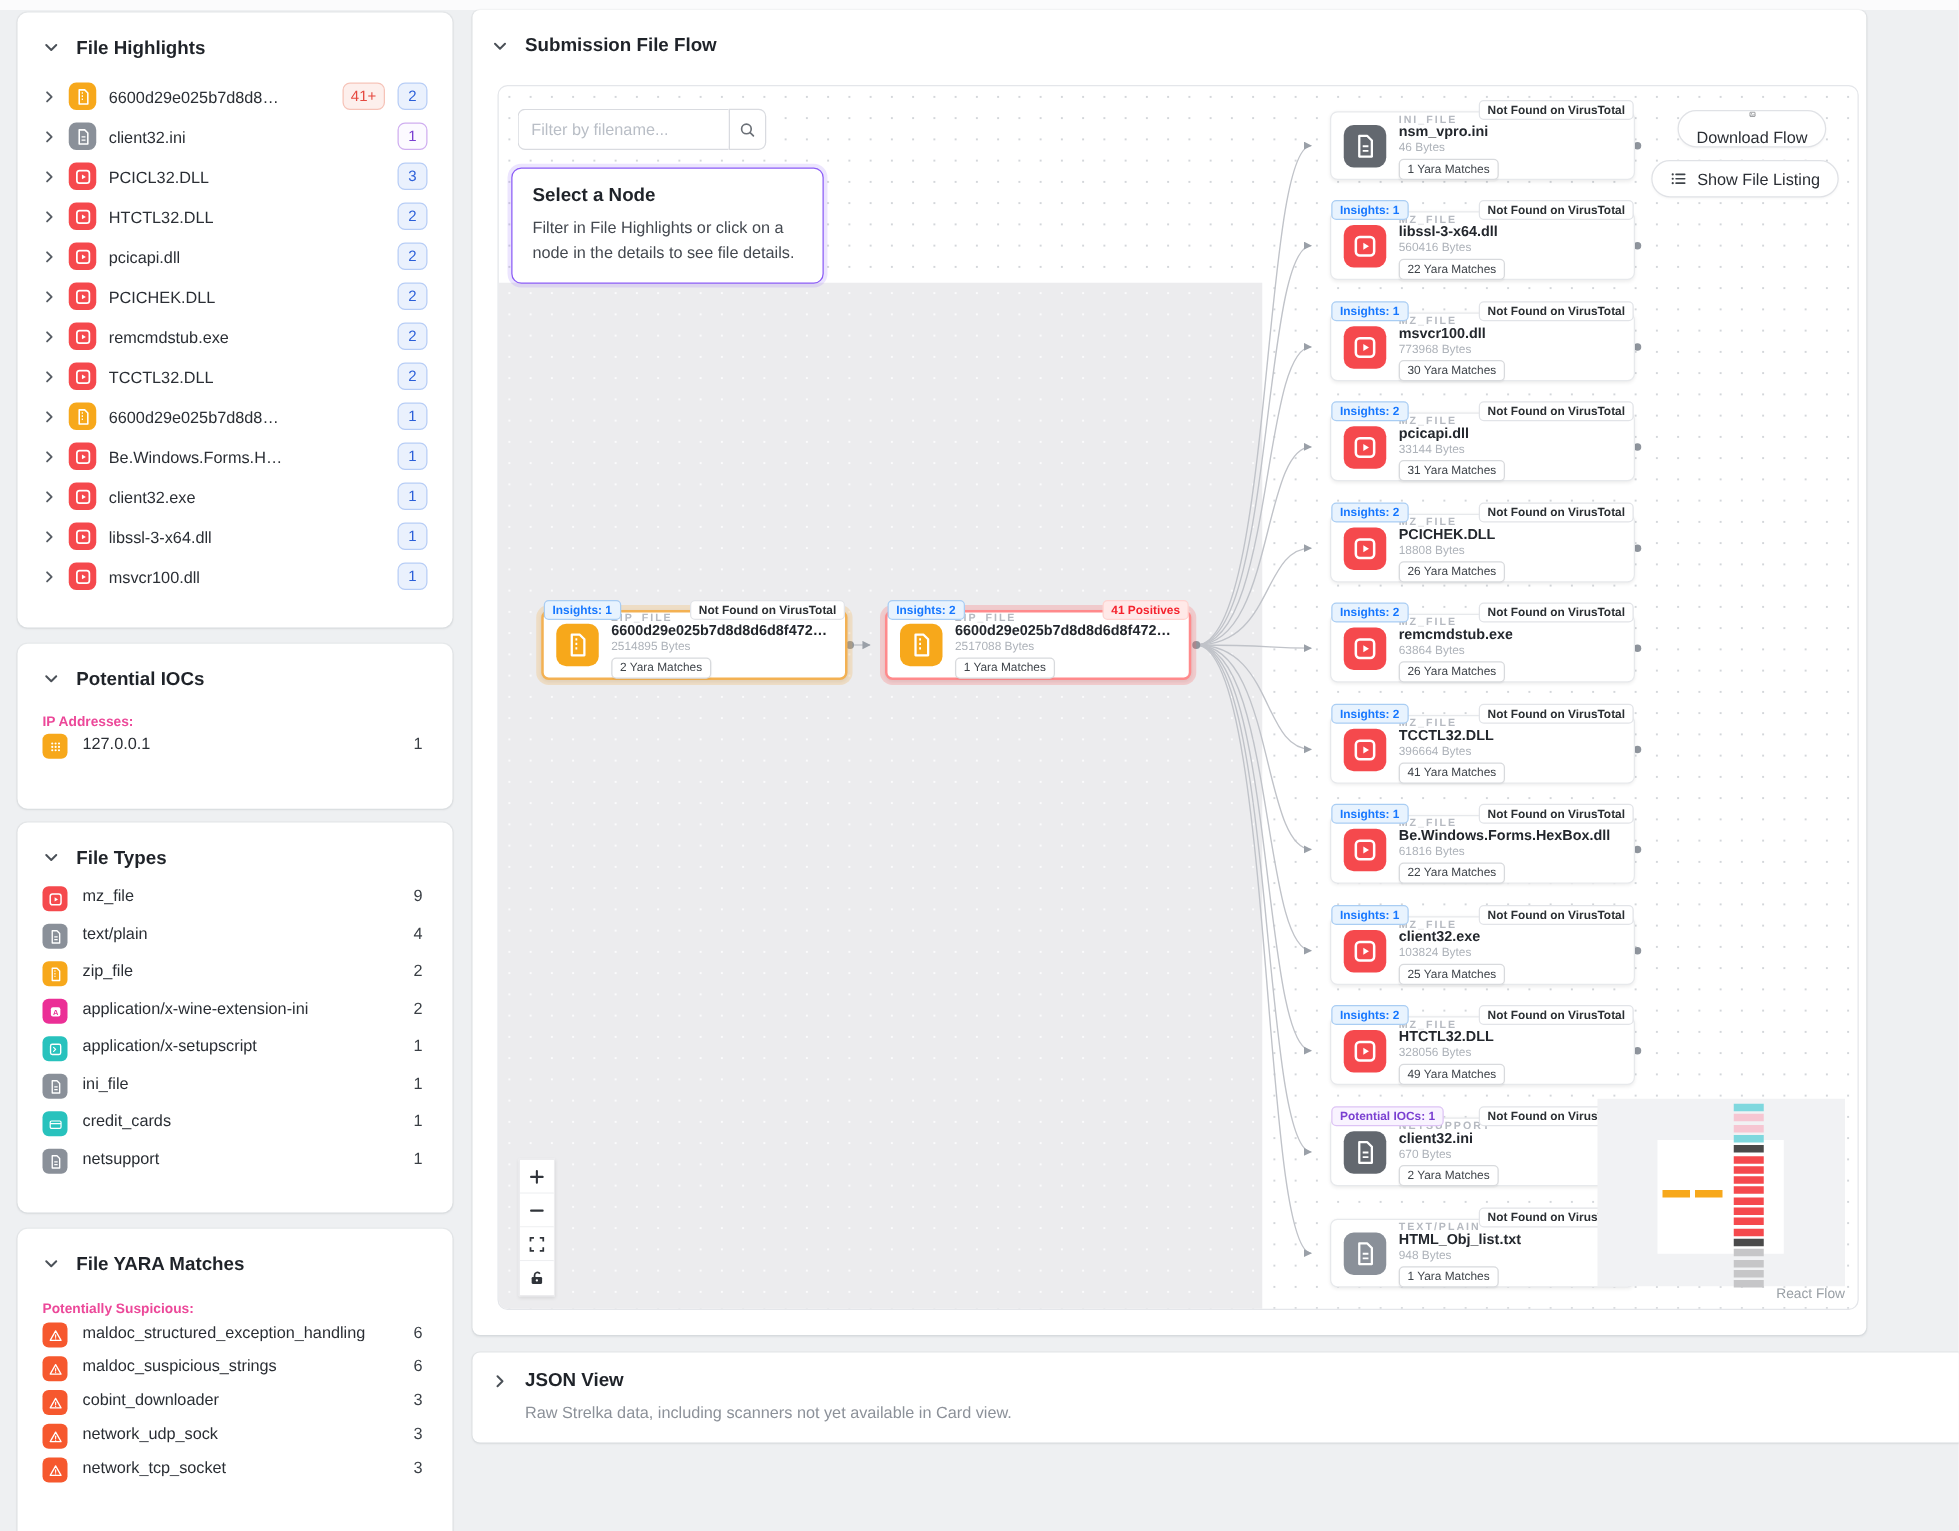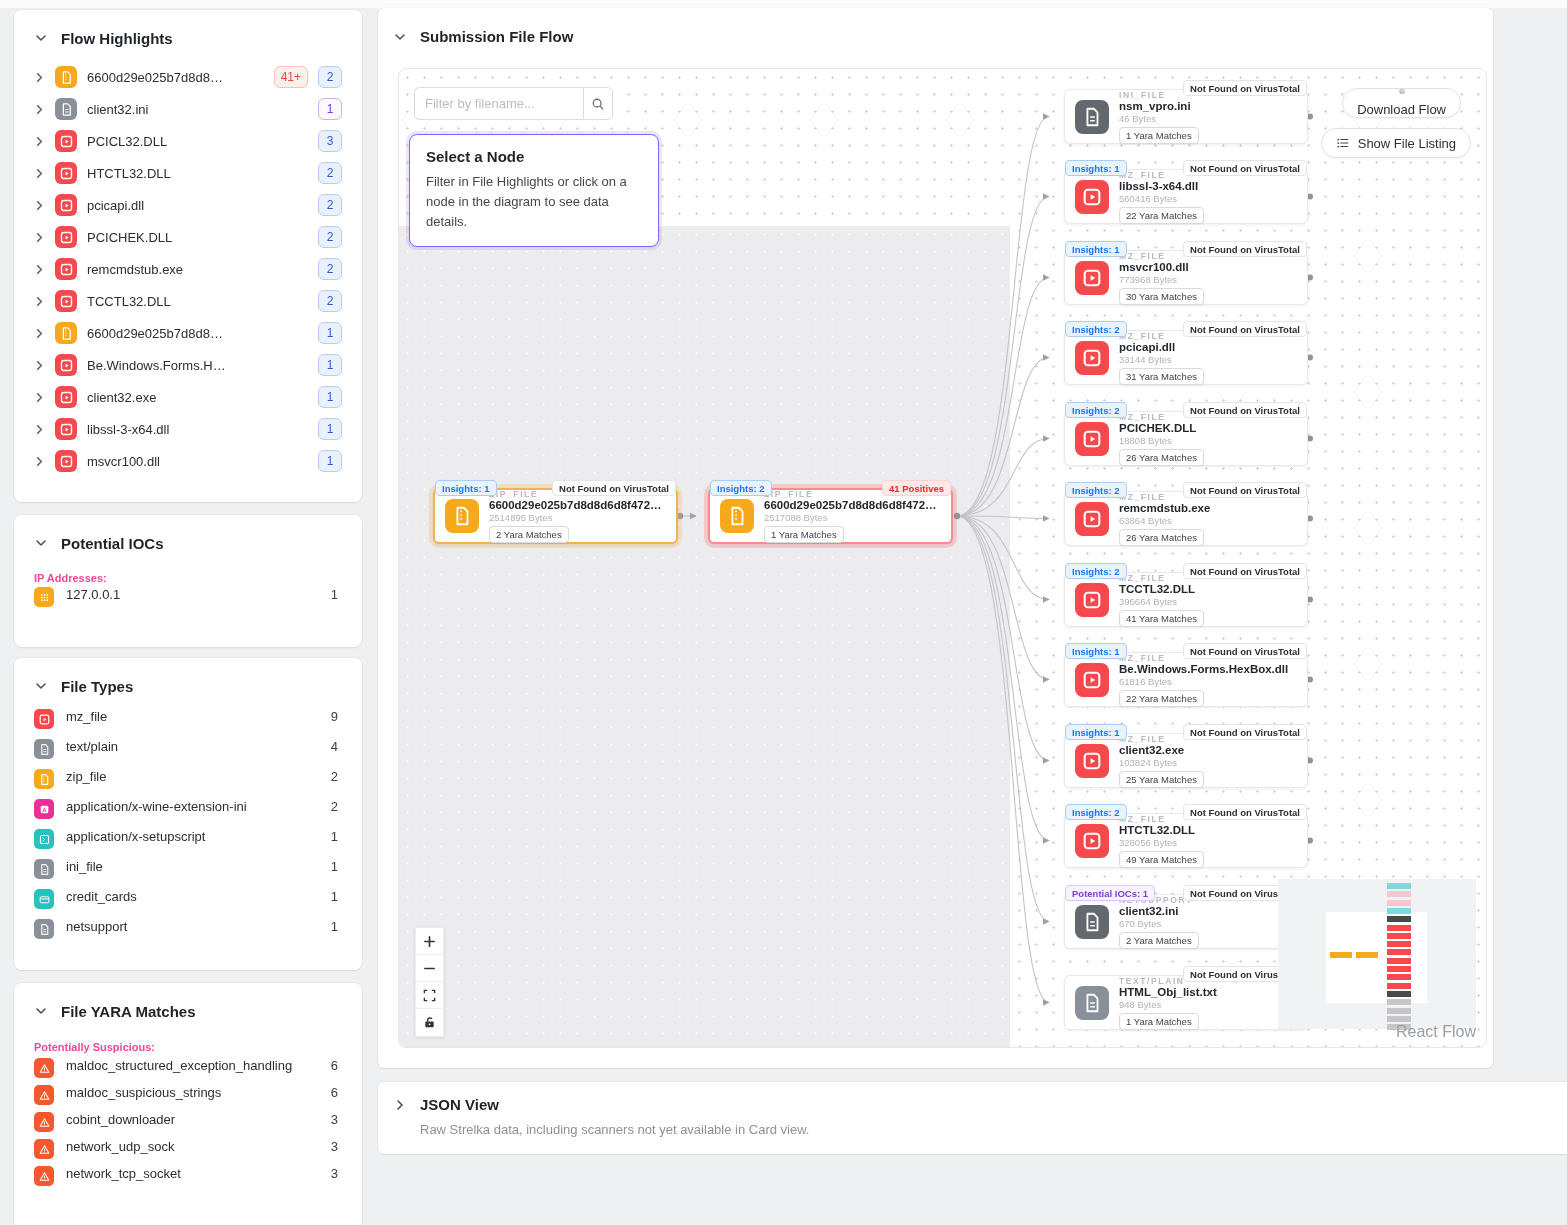--- a/index.html
+++ b/index.html
@@ -125,21 +125,21 @@
     border:1px solid #ececee;box-shadow:0 1px 3px rgba(0,0,0,.1);}
   .zbtn{width:27px;height:27px;display:flex;align-items:center;justify-content:center;background:#fff;
     border:none;border-bottom:1px solid #eeeff1;cursor:pointer;box-sizing:border-box;}
   .zbtn:last-child{border-bottom:none;}
   .zbtn svg{width:13px;height:13px;}
   
   .minimap{position:absolute;left:879px;top:810px;width:198px;height:150px;background:#f1f2f4;z-index:20;}
   .mini-viewport{position:absolute;left:48px;top:33px;width:101px;height:91px;background:#fff;}
   .mini-zip{position:absolute;width:22px;height:6px;top:73px;}
   .mini-bar{position:absolute;left:109px;width:24px;height:6px;}
-  .attribution{position:absolute;right:10px;bottom:6px;font-size:16px;color:#9aa0a6;z-index:21;}
+  .attribution{position:absolute;right:10px;bottom:6px;font-size:11px;color:#9aa0a6;z-index:21;}
   
   .main-header{position:absolute;left:15px;top:20px;display:flex;align-items:center;gap:13px;}
   .json-sub{position:absolute;left:42px;top:40px;font-size:13px;color:#8c9199;}
   
   .sb-pad{padding:16px 20px;box-sizing:border-box;height:100%;}
   .rows{margin-top:11px;}
   .rows30 .count-row{height:30px;}
   .rows27 .count-row{height:27px;}
   .ioc-label{margin-top:17px;margin-bottom:3px;}
   .ys-label{margin-top:18px;margin-bottom:5px;}
@@ -150,21 +150,21 @@
 <div class="topstrip"></div>
 
 <section class="card" style="left:14px;top:10px;width:348px;height:492px;">
   <div class="sb-pad">
     <div class="sec-header">
       <span class="chev">
           <svg viewBox="0 0 12 12" fill="none">
             <path d="M2 4l4 4 4-4" stroke="currentColor" stroke-width="1.6" stroke-linecap="round" stroke-linejoin="round"></path>
           </svg>
         </span>
-      <span class="sec-title">Flow Highlights</span>
+      <span class="sec-title">File Highlights</span>
     </div>
     <div class="rows">
 
       <div class="fh-row">
         <span class="chev-r">
             <svg viewBox="0 0 12 12" fill="none">
               <path d="M4 2l4 4-4 4" stroke="currentColor" stroke-width="1.6" stroke-linecap="round" stroke-linejoin="round"></path>
             </svg>
           </span>
         <span class="ficon ic-orange">
@@ -628,21 +628,21 @@
       <button class="search-btn">
         <svg viewBox="0 0 16 16" fill="none">
             <circle cx="7" cy="7" r="4.4" stroke="#6b7077" stroke-width="1.5"></circle>
             <path d="M10.4 10.4l3 3" stroke="#6b7077" stroke-width="1.5" stroke-linecap="round"></path>
           </svg>
       </button>
     </div>
 
     <div class="hint">
       <div class="hint-title">Select a Node</div>
-      <div class="hint-body">Filter in File Highlights or click on a node in the diagram to see data details.</div>
+      <div class="hint-body">Filter in File Highlights or click on a node in the details to see file details.</div>
     </div>
 
     <button class="pill pill-download">
       <svg viewBox="0 0 16 16" fill="none">
           <rect x="1.5" y="2.5" width="13" height="11" rx="1.5" stroke="#3f444a" stroke-width="1.3"></rect>
           <circle cx="5.4" cy="6.2" r="1.1" fill="#3f444a"></circle>
           <path d="M3 12l3.5-3.5 2.5 2.5 2.5-2.5 2 2" stroke="#3f444a" stroke-width="1.3" fill="none"></path>
         </svg>
       <span>Download Flow</span>
     </button>

